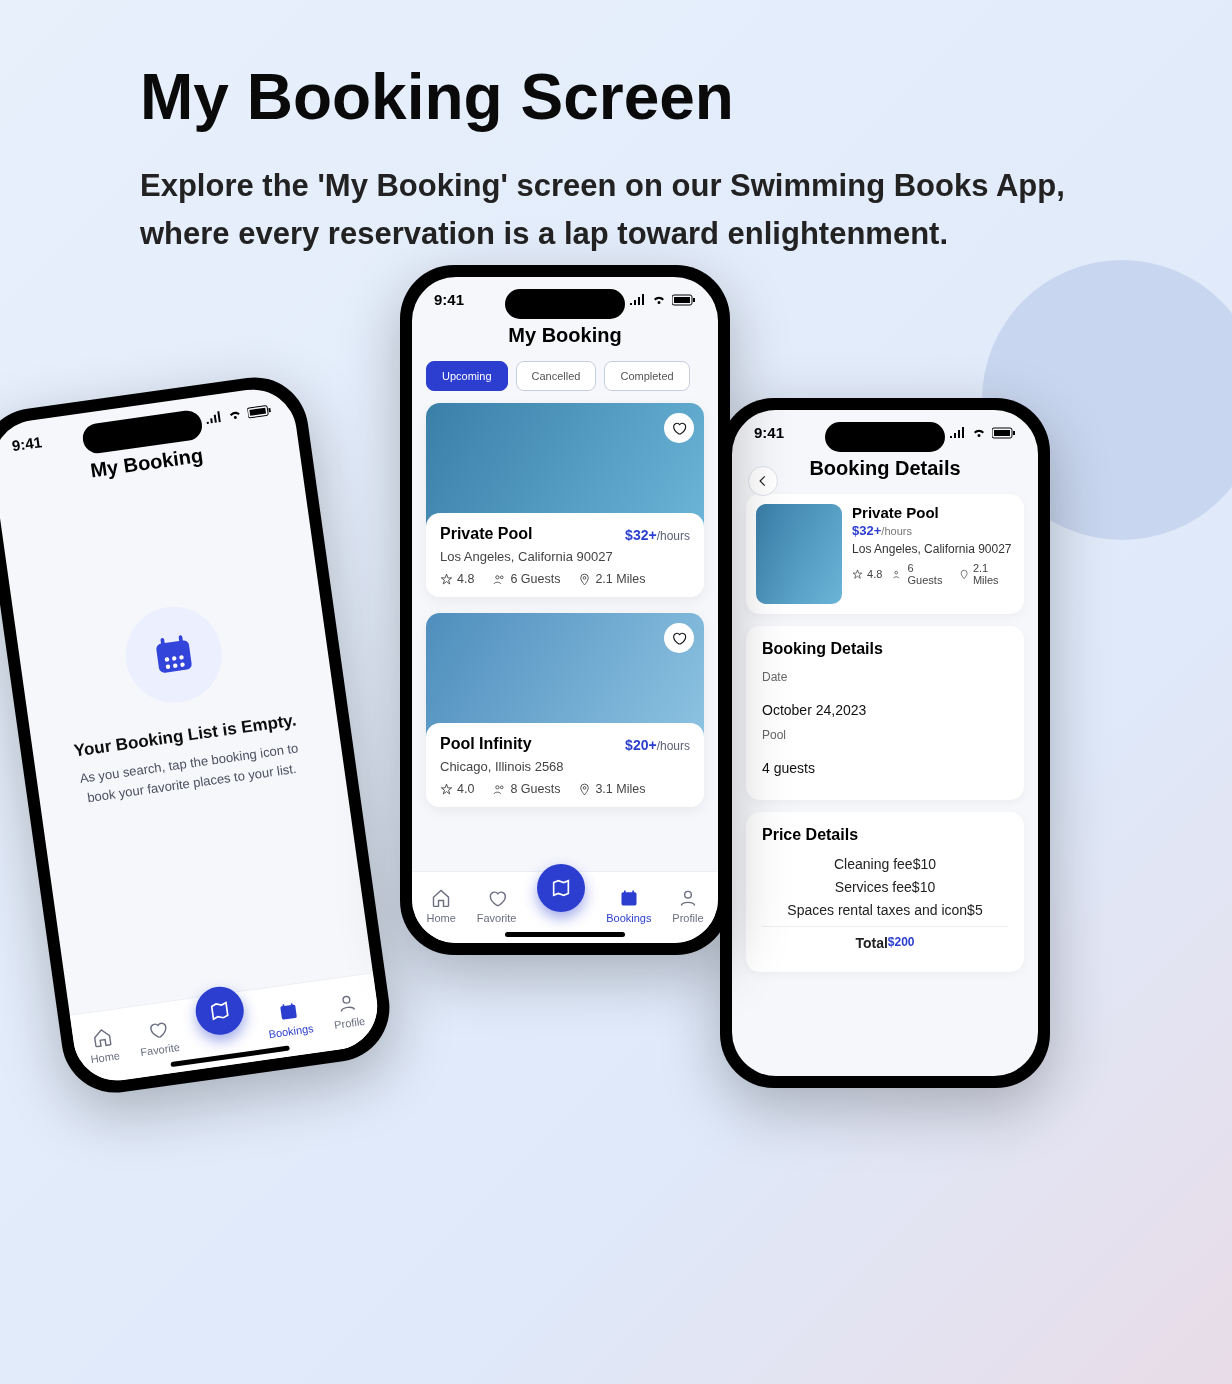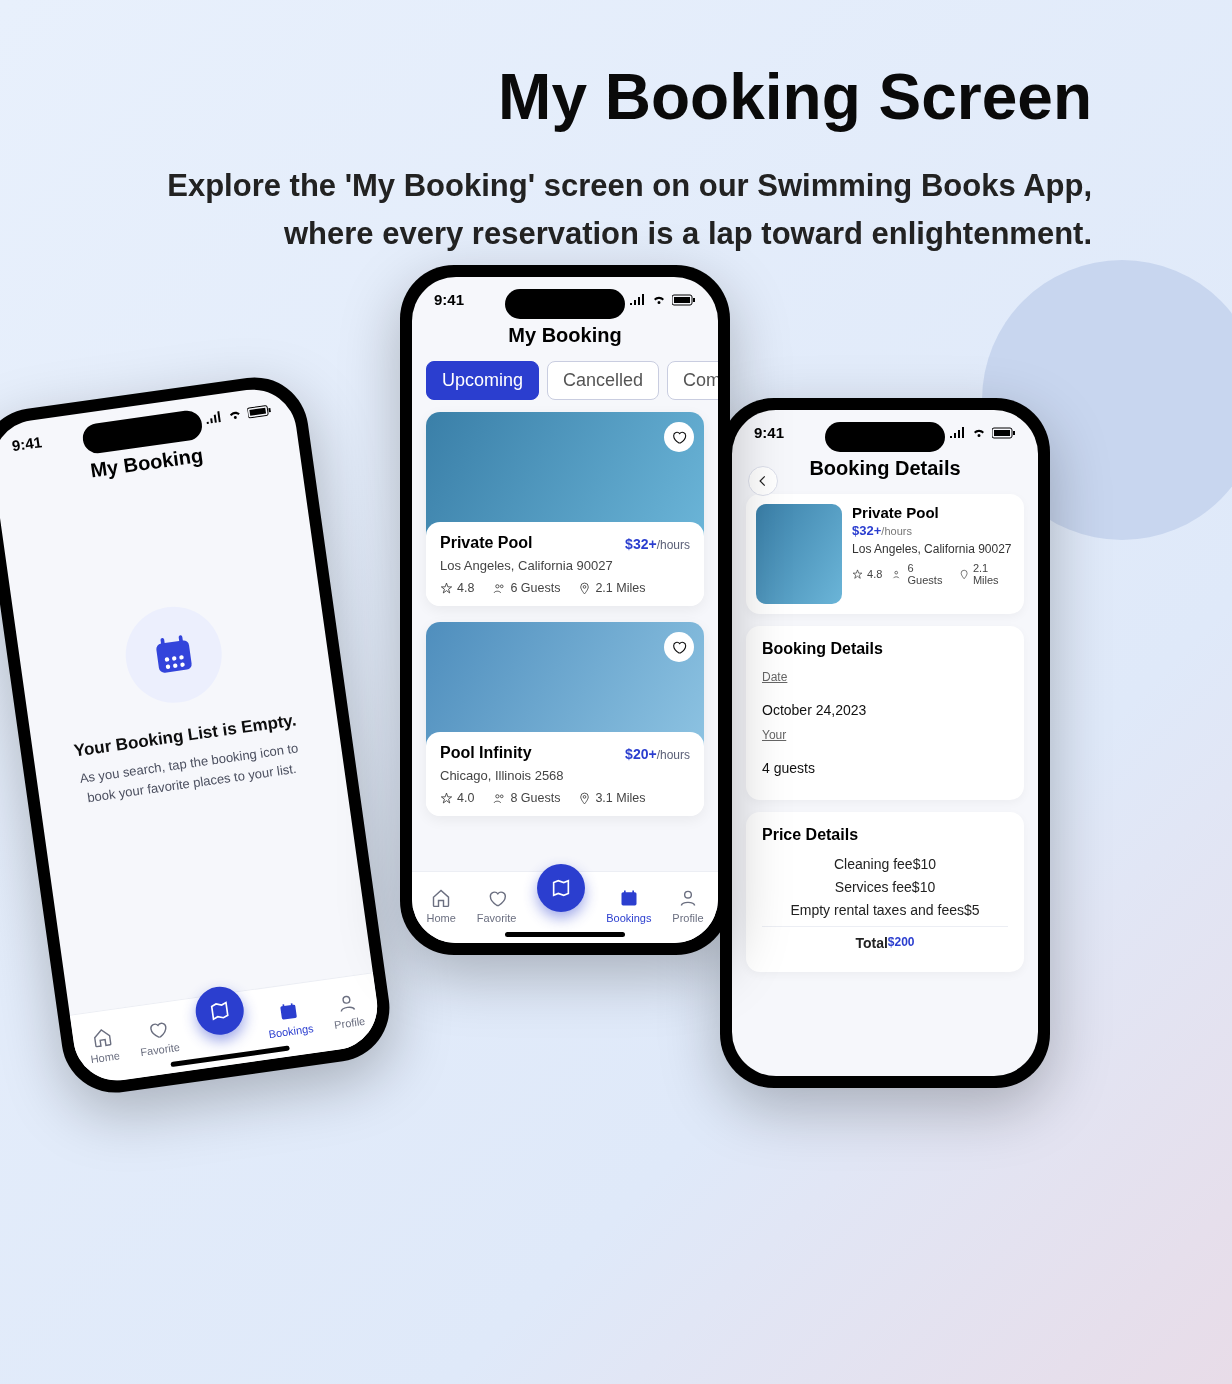--- a/index.html
+++ b/index.html
@@ -14,21 +14,21 @@
 }
 .bg-circle {
   position: absolute;
   width: 280px; height: 280px;
   background: #c8d6ef;
   border-radius: 50%;
   right: -30px; top: 260px;
   z-index: 0;
 }
 .header {
-  text-align: right;
+  text-align: left;
   padding: 60px 140px 30px;
   position: relative;
   z-index: 5;
 }
 .header h1 {
   font-size: 64px;
   font-weight: 800;
   color: #0a0a0a;
   margin-bottom: 28px;
 }
@@ -131,21 +131,21 @@
   display:flex; align-items:center; justify-content:center;
   color:#3344db;
   margin-bottom:24px;
 }
 .empty-title { font-size:17px; font-weight:700; color:#0d0d0d; margin-bottom:8px; }
 .empty-sub { font-size:13px; color:#4c5060; line-height:1.5; }
 
 
 .tabs { display:flex; gap:8px; padding: 0 14px 12px; }
 .tab {
-  padding:8px 15px; border-radius:8px; font-size:18px;
+  padding:8px 15px; border-radius:8px; font-size:11px;
   border:1px solid #c9cde0; color:#555; background:#fff;
 }
 .tab.active { background:#2b3ecf; color:#fff; border-color:#2b3ecf; }
 .card {
   margin:0 14px 16px; background:#fff; border-radius:14px; overflow:hidden;
   box-shadow:0 4px 14px rgba(0,0,0,.06);
 }
 .card-img {
   height:130px;
   background: linear-gradient(120deg,#3a7fa8,#6bb5d8);
@@ -170,21 +170,21 @@
 .details-card { margin:8px 14px 12px; background:#fff; border-radius:14px; padding:10px; display:flex; gap:10px; box-shadow:0 3px 10px rgba(0,0,0,.04);}
 .details-img { width:90px; height:100px; border-radius:10px; background:linear-gradient(120deg,#3a7fa8,#6bb5d8);}
 .details-info .title { font-weight:700; font-size:15px; }
 .details-info .p { font-size:13px; color:#2b3ecf; font-weight:700; margin-top:2px;}
 .details-info .p .u { font-weight:400; color:#777; font-size:11px;}
 .details-info .loc { font-size:12px; color:#333; margin-top:4px; }
 .details-info .meta { gap:10px; font-size:11px; margin-top:6px;}
 .section { margin:0 14px 12px; background:#fff; border-radius:14px; padding:14px 16px 14px; box-shadow:0 3px 10px rgba(0,0,0,.04);}
 .section h3 { font-size:16px; font-weight:700; margin-bottom:12px; }
 .kv { margin-bottom:10px; }
-.kv .k { font-size:12px; color:#666;text-decoration:underline; }
+.kv .k { font-size:12px; color:#666; }
 .kv .v { font-size:14px; color:#111; margin-top:18px; }
 .row { display:flex; justify-content:center; font-size:14px; color:#222; margin:7px 0;}
 .row.total .v { color:#2b3ecf; font-weight:700; font-size:12px;}
 .row.total .k { font-weight:700; }
 .divider { border:none; border-top:1px solid #eceef4; margin:8px 0; }
 
 svg { display:block; }
 </style>
 </head>
 <body>
@@ -483,37 +483,37 @@
       </div>
     </div>
 
     <div class="section">
       <h3>Booking Details</h3>
       <div class="kv">
           <div class="k">Date</div>
           <div class="v">October 24,2023</div>
         </div>
       <div class="kv">
-          <div class="k">Your</div>
+          <div class="k">Pool</div>
           <div class="v">4 guests</div>
         </div>
     </div>
 
     <div class="section">
       <h3>Price Details</h3>
       <div class="row">
           <span class="k">Cleaning fee</span>
           <span class="v">$10</span>
         </div>
       <div class="row">
           <span class="k">Services fee</span>
           <span class="v">$10</span>
         </div>
       <div class="row">
-          <span class="k">Empty rental taxes and fees</span>
+          <span class="k">Spaces rental taxes and icon</span>
           <span class="v">$5</span>
         </div>
       <hr class="divider">
       <div class="row total">
           <span class="k">Total</span>
           <span class="v">$200</span>
         </div>
     </div>
 
   </div>

